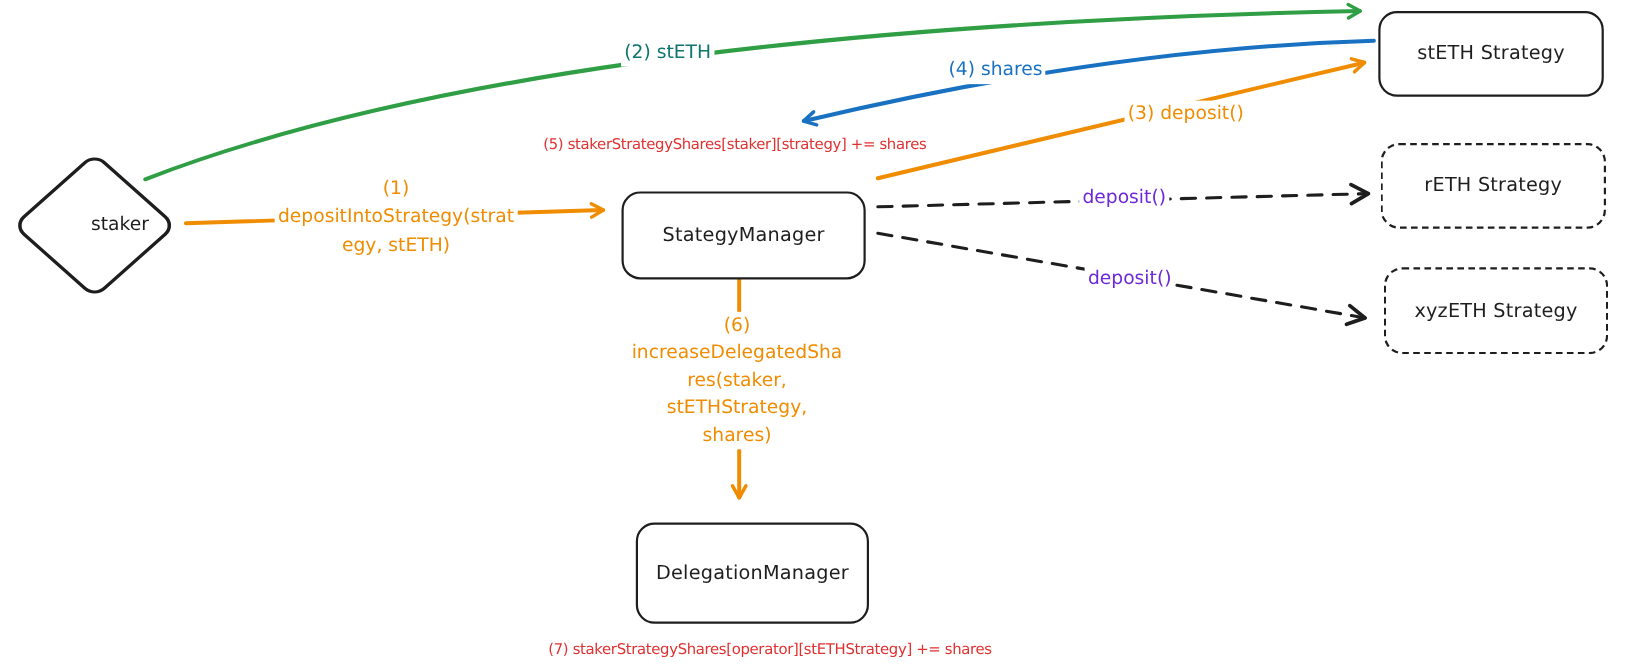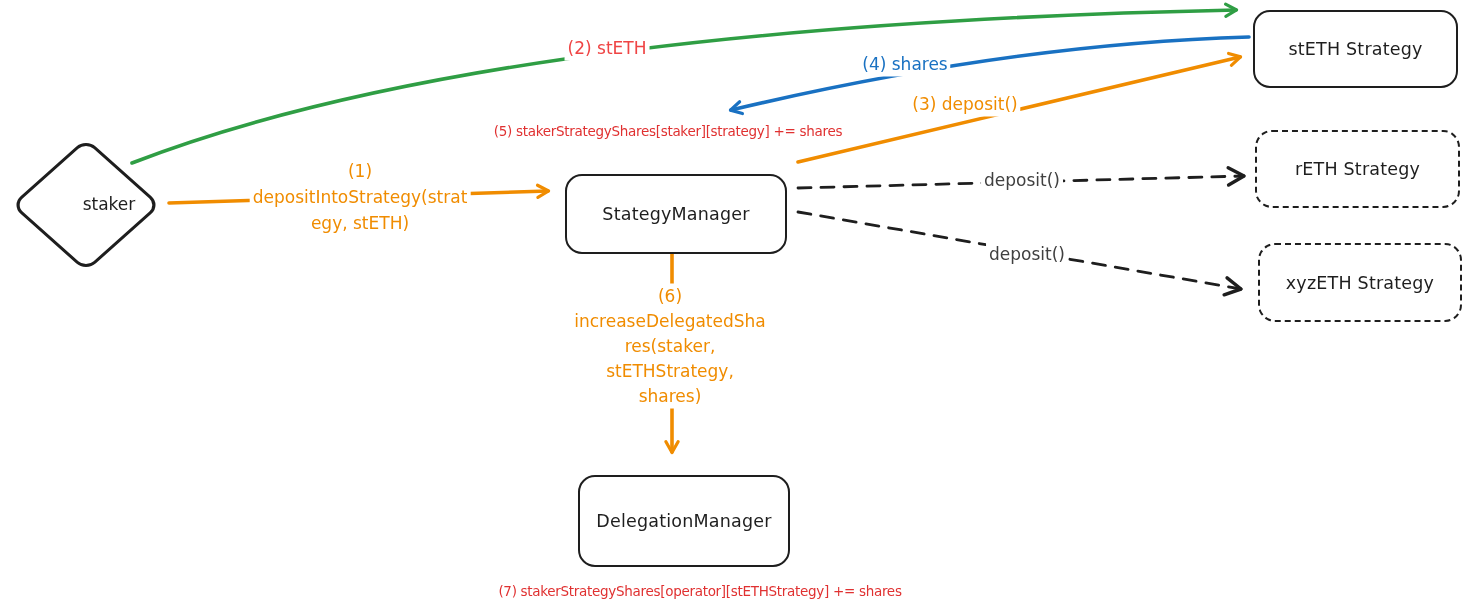--- a/index.html
+++ b/index.html
@@ -14,23 +14,23 @@
     display:flex;align-items:center;justify-content:center;
     font-size:17.5px;color:#1e1e1e;letter-spacing:.2px;
   }
   .node.dashed{border-style:dashed;}
   .lbl{
     position:absolute;z-index:3;transform:translate(-50%,-50%);
     white-space:pre-line;text-align:center;line-height:25px;font-size:17px;
   }
   .lbl.bg{background:#ffffff;padding:0 3px;}
   .orange{color:#f08c00;}
-  .green{color:#ef4444;}
+  .green{color:#0f766e;}
   .blue{color:#1971c2;}
-  .ink{color:#404040;}
+  .ink{color:#6d28d9;}
   .note{
     position:absolute;z-index:3;transform:translate(-50%,-50%);
     color:#e03131;font-size:13.5px;letter-spacing:-0.3px;white-space:nowrap;
   }
   .diamond-label{
     position:absolute;z-index:3;transform:translate(-50%,-50%);
     color:#1e1e1e;font-size:17px;margin-left:25px;
   }
   .step1-label{line-height:26px;}
 </style>
@@ -96,21 +96,21 @@
   </div>
 
   <div class="diamond-label" style="left:84px;top:204px;">staker</div>
 
   <div class="lbl bg orange step1-label" style="left:360px;top:197px;">(1)
 depositIntoStrategy(strat
 egy, stETH)</div>
 
   <div class="lbl bg green" style="left:607px;top:48px;">(2) stETH</div>
 
-  <div class="lbl bg orange" style="left:965px;top:104px;">(3) deposit()</div>
+  <div class="lbl bg orange" style="left:1078px;top:104px;">(3) deposit()</div>
 
   <div class="lbl bg blue" style="left:905px;top:64px;">(4) shares</div>
 
   <div class="lbl bg orange" style="left:670px;top:346px;">(6)
 increaseDelegatedSha
 res(staker,
 stETHStrategy,
 shares)</div>
 
   <div class="lbl bg ink" style="left:1022px;top:180px;">deposit()</div>

